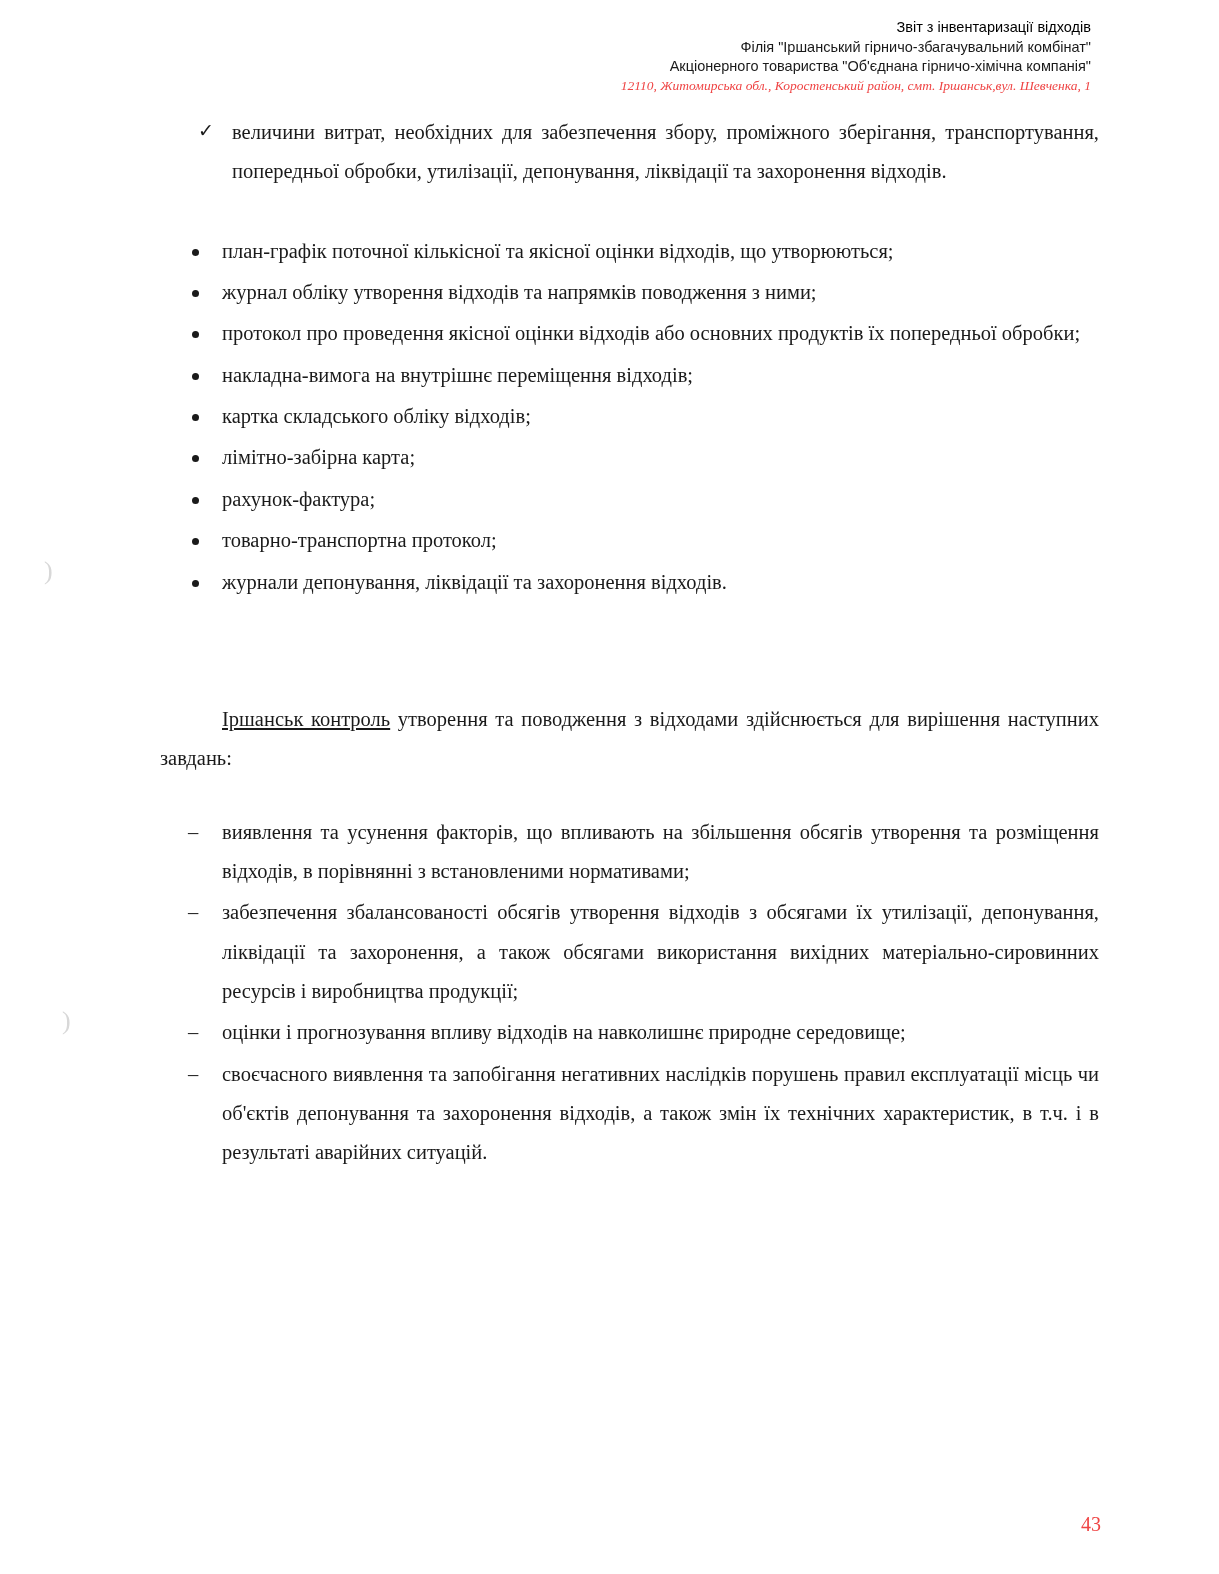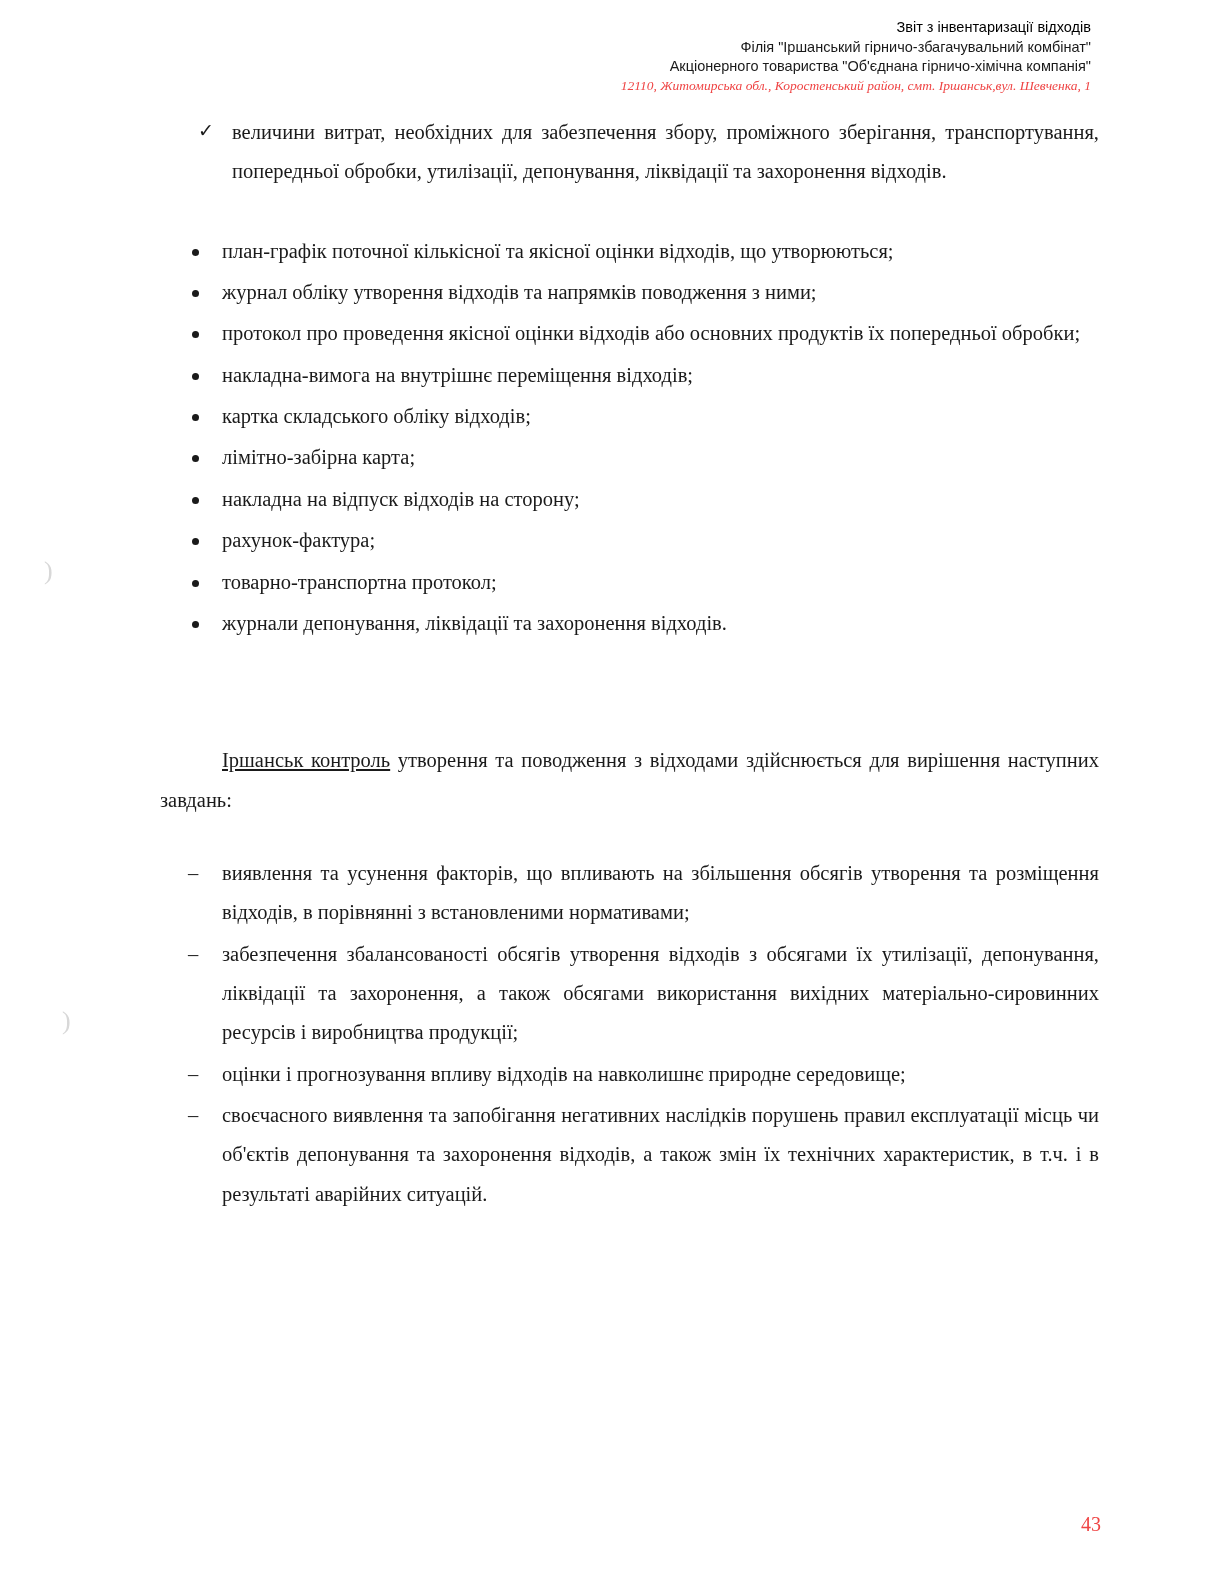--- a/index.html
+++ b/index.html
@@ -207,26 +207,20 @@
       <li>
         <span class="marker">
             <span class="dot"></span>
           </span>
         <span class="item-text">лімітно-забірна карта;</span>
       </li>
       <li>
         <span class="marker">
             <span class="dot"></span>
           </span>
-        <span class="item-text">накладна на відпуск відходів на сторону;</span>
-      </li>
-      <li>
-        <span class="marker">
-            <span class="dot"></span>
-          </span>
         <span class="item-text">рахунок-фактура;</span>
       </li>
       <li>
         <span class="marker">
             <span class="dot"></span>
           </span>
         <span class="item-text">товарно-транспортна протокол;</span>
       </li>
       <li>
         <span class="marker">

